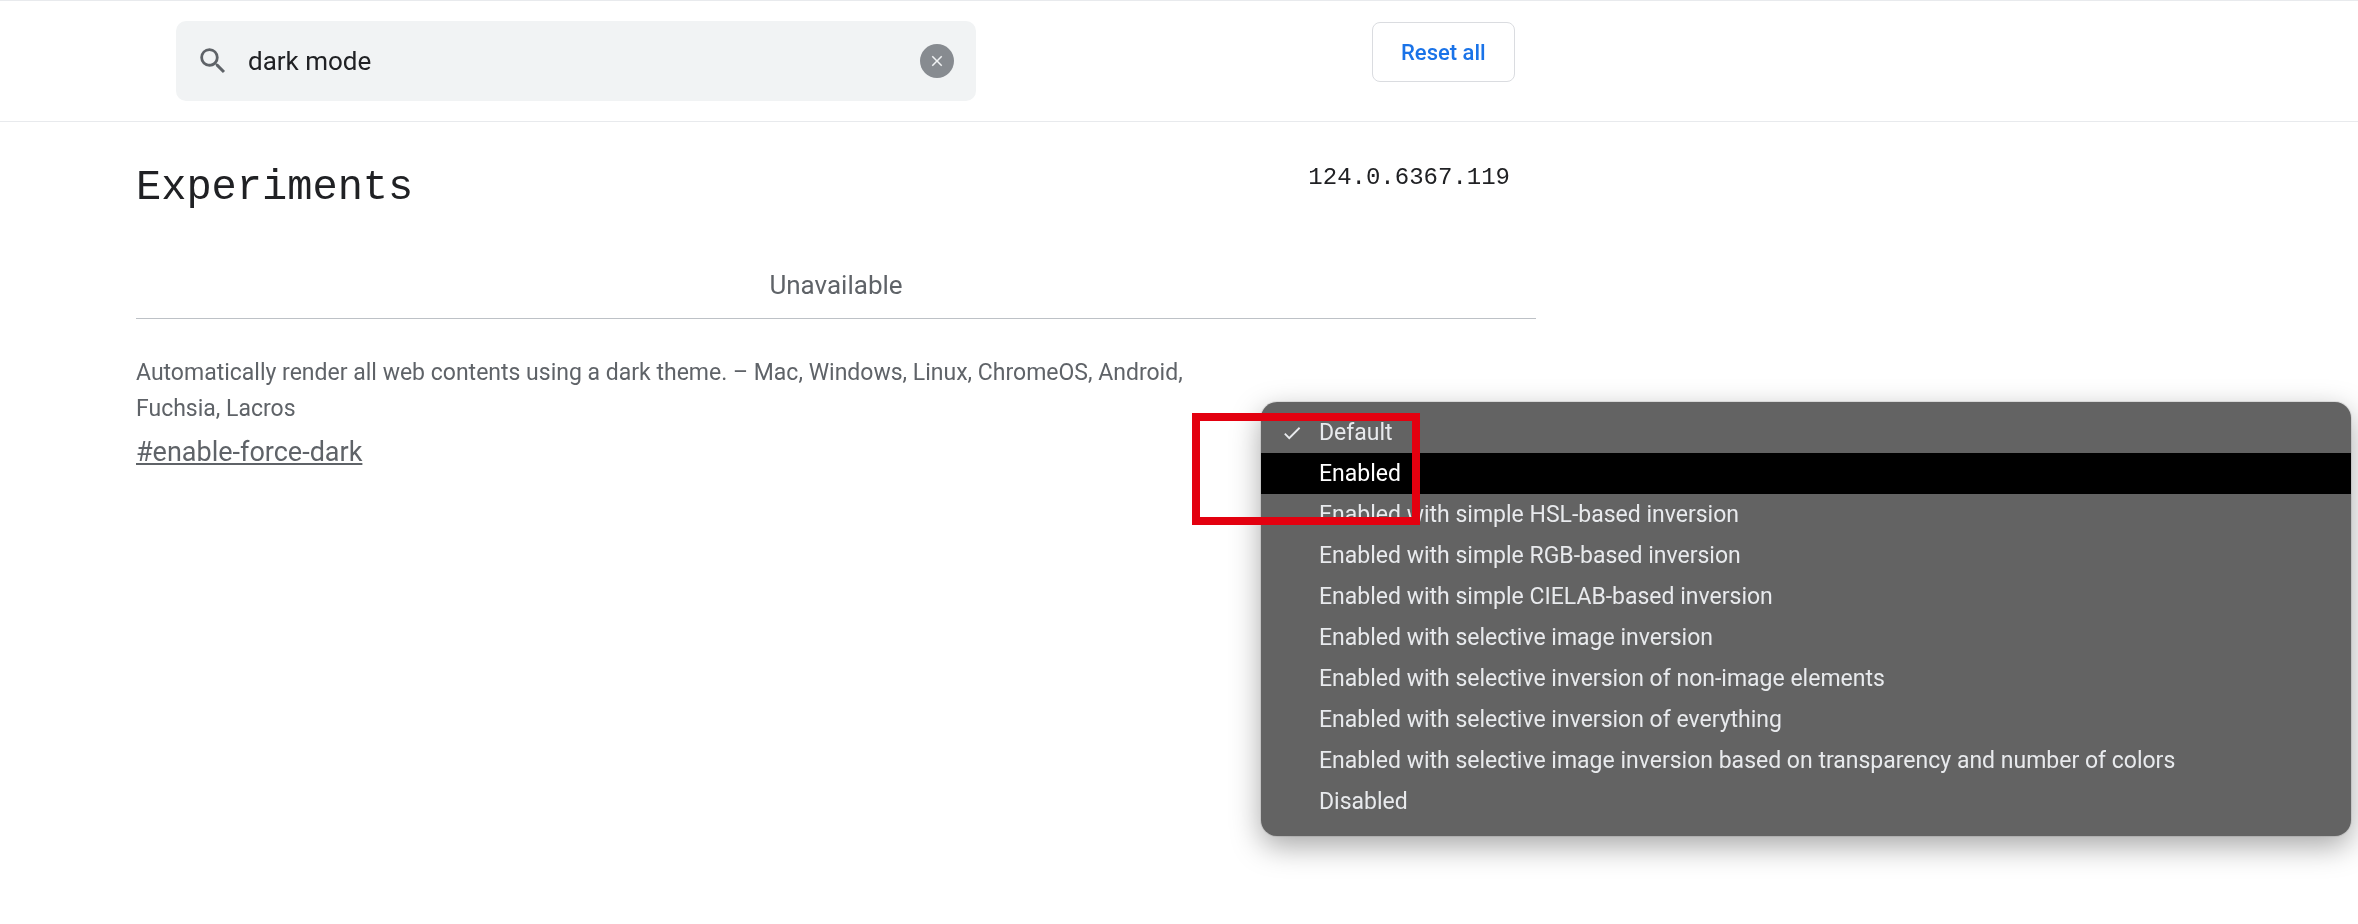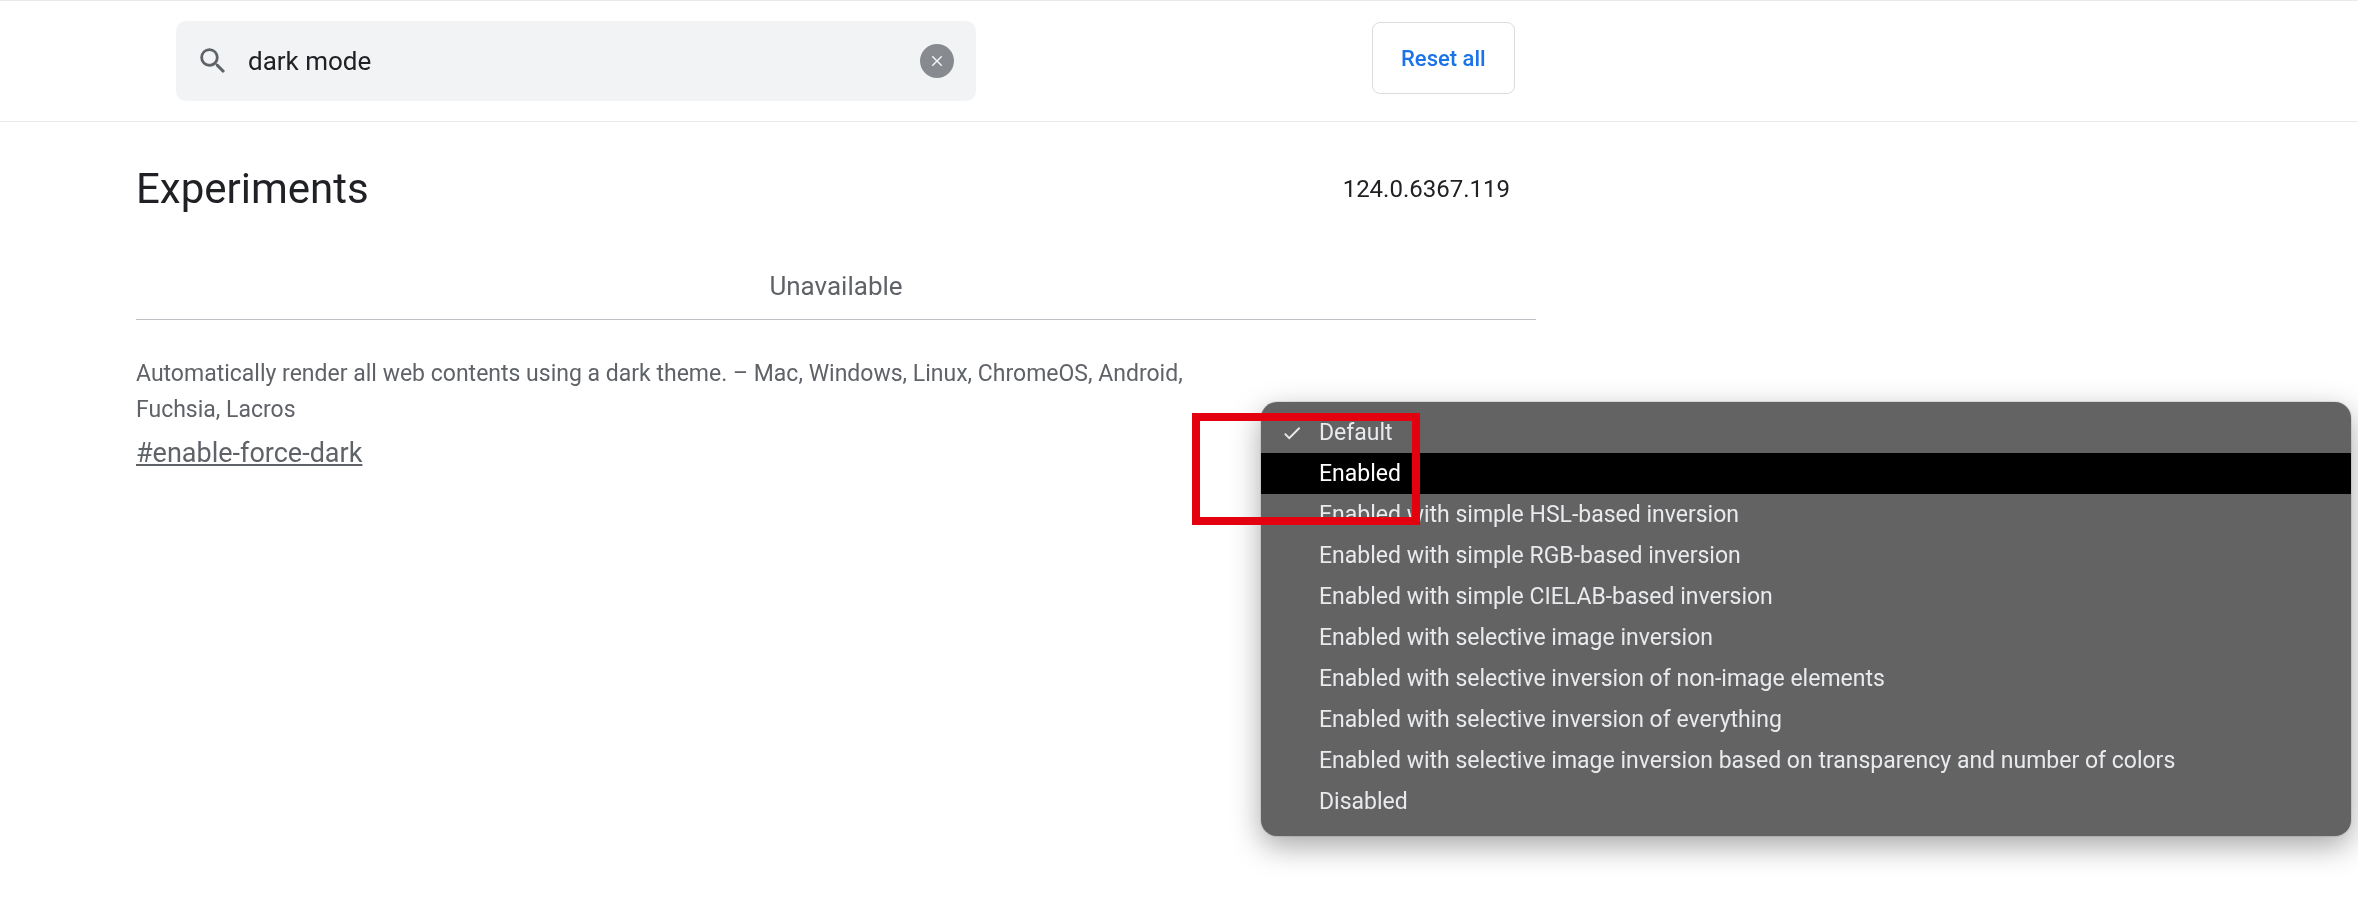--- a/index.html
+++ b/index.html
@@ -35,36 +35,36 @@
     width: 34px; height: 34px; border-radius: 50%; background: #878b90;
     display: flex; align-items: center; justify-content: center; cursor: pointer;
     flex: none;
   }
   .clear-btn svg { width: 18px; height: 18px; fill: #f1f3f4; }
 
   .reset-btn {
     position: absolute;
     left: 1372px;
     top: 21px;
-    height: 72px;
+    height: 60px;
     padding: 0 28px;
     border: 1px solid #dadce0;
     border-radius: 8px;
     background: #fff;
     color: #1a73e8;
     font-size: 22px;
     font-weight: 500;
     cursor: pointer;
     display: flex; align-items: center;
     font-family: inherit;
   }
 
   
   .content { padding: 42px 0 0 136px; width: 1540px; position: relative; }
-  .header-row { display: flex; align-items: center; }
+  .header-row { display: flex; align-items: flex-start; font-family: Liberation Mono, monospace; }
   .page-title { font-size: 42px; font-weight: 400; letter-spacing: 0px; color: #202124; }
   .version { margin-left: auto; margin-right: 30px; font-size: 24px; color: #202124; }
 
   .tabs {
     display: flex; margin-top: 42px; width: 1400px;
   }
   .tab {
     flex: 1; text-align: center; font-size: 26px; padding: 16px 0 18px 0;
     cursor: pointer; color: #5f6368;
   }

